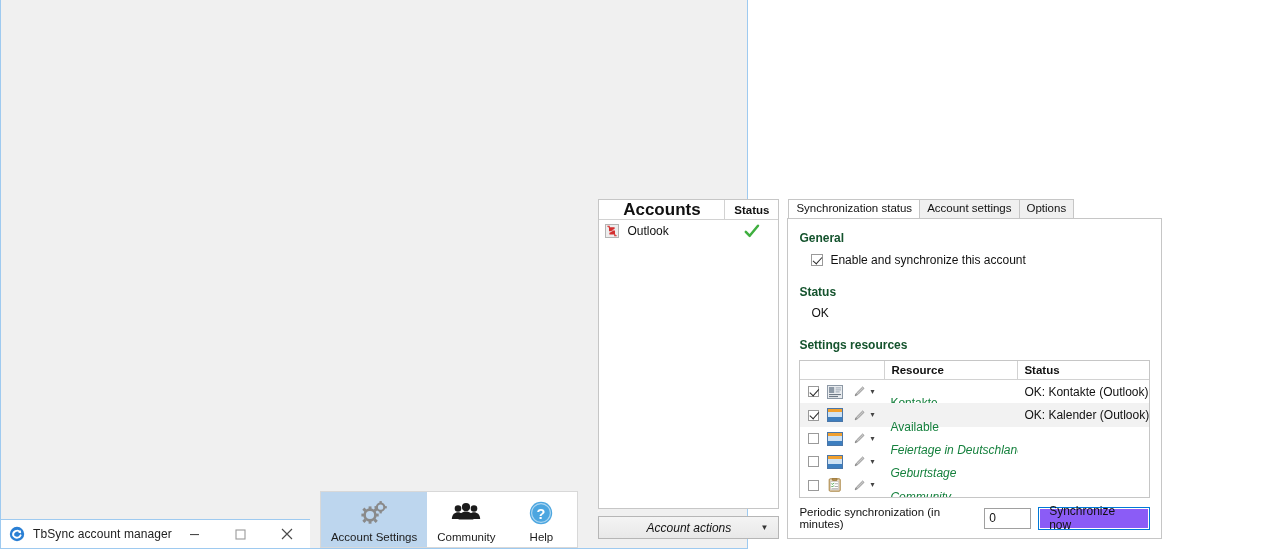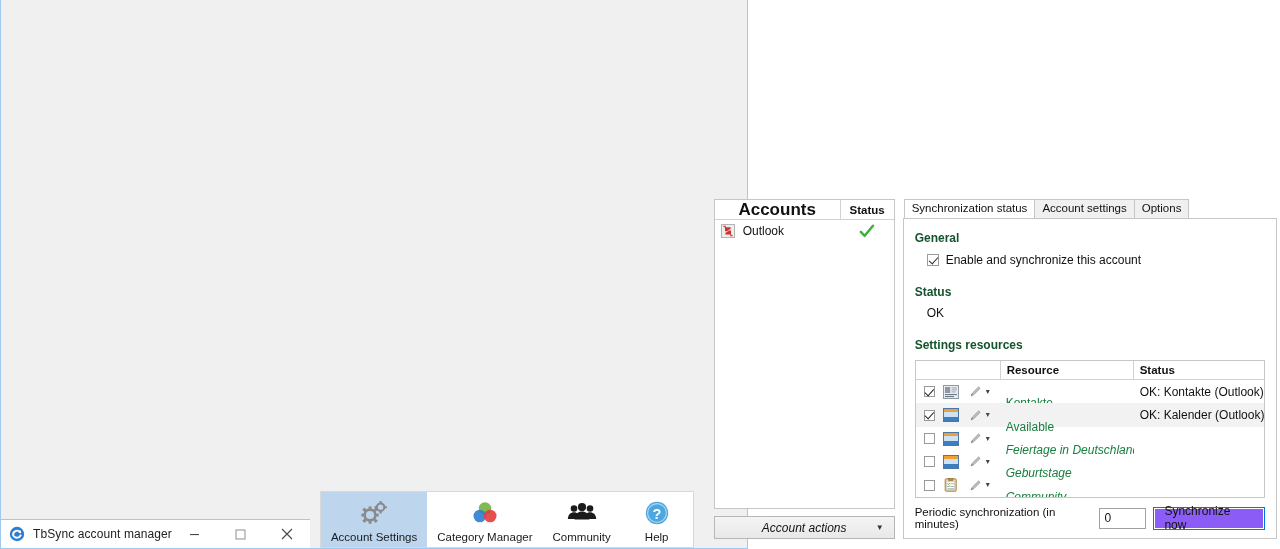--- a/index.html
+++ b/index.html
@@ -387,30 +387,20 @@
               <rect x="20.5" y="10.8" width="2.3" height="2.6"></rect>
               <rect x="15.5" y="6.1" width="2.6" height="2.3"></rect>
               <rect x="25.2" y="6.1" width="2.6" height="2.3"></rect>
             </g>
             <circle cx="21.6" cy="7.2" r="1.4" fill="#bdd6ee"></circle>
           </svg>
         </div>
         <div class="tb-label">Account Settings</div>
       </div>
 
-      <div class="tb-item">
-        <div class="tb-ico">
-          <svg width="28" height="26" viewBox="0 0 28 26">
-            <circle cx="14" cy="8.5" r="6.3" fill="#7ab648" opacity="0.95"></circle>
-            <circle cx="8.8" cy="16" r="6.3" fill="#2f7dd1" opacity="0.9"></circle>
-            <circle cx="19.2" cy="16" r="6.3" fill="#e23c3c" opacity="0.9"></circle>
-          </svg>
-        </div>
-        <div class="tb-label">Category Manager</div>
-      </div>
 
       <div class="tb-item">
         <div class="tb-ico">
           <svg width="30" height="24" viewBox="0 0 30 24">
             <g fill="#1b1b1b">
               <circle cx="7" cy="7.5" r="3.3"></circle>
               <path d="M0.8 18 C1 13.2 4 11.2 7 11.2 C10 11.2 13 13.2 13.2 18 Z"></path>
               <circle cx="23" cy="7.5" r="3.3"></circle>
               <path d="M16.8 18 C17 13.2 20 11.2 23 11.2 C26 11.2 29 13.2 29.2 18 Z"></path>
               <circle cx="15" cy="6" r="4.1"></circle>

